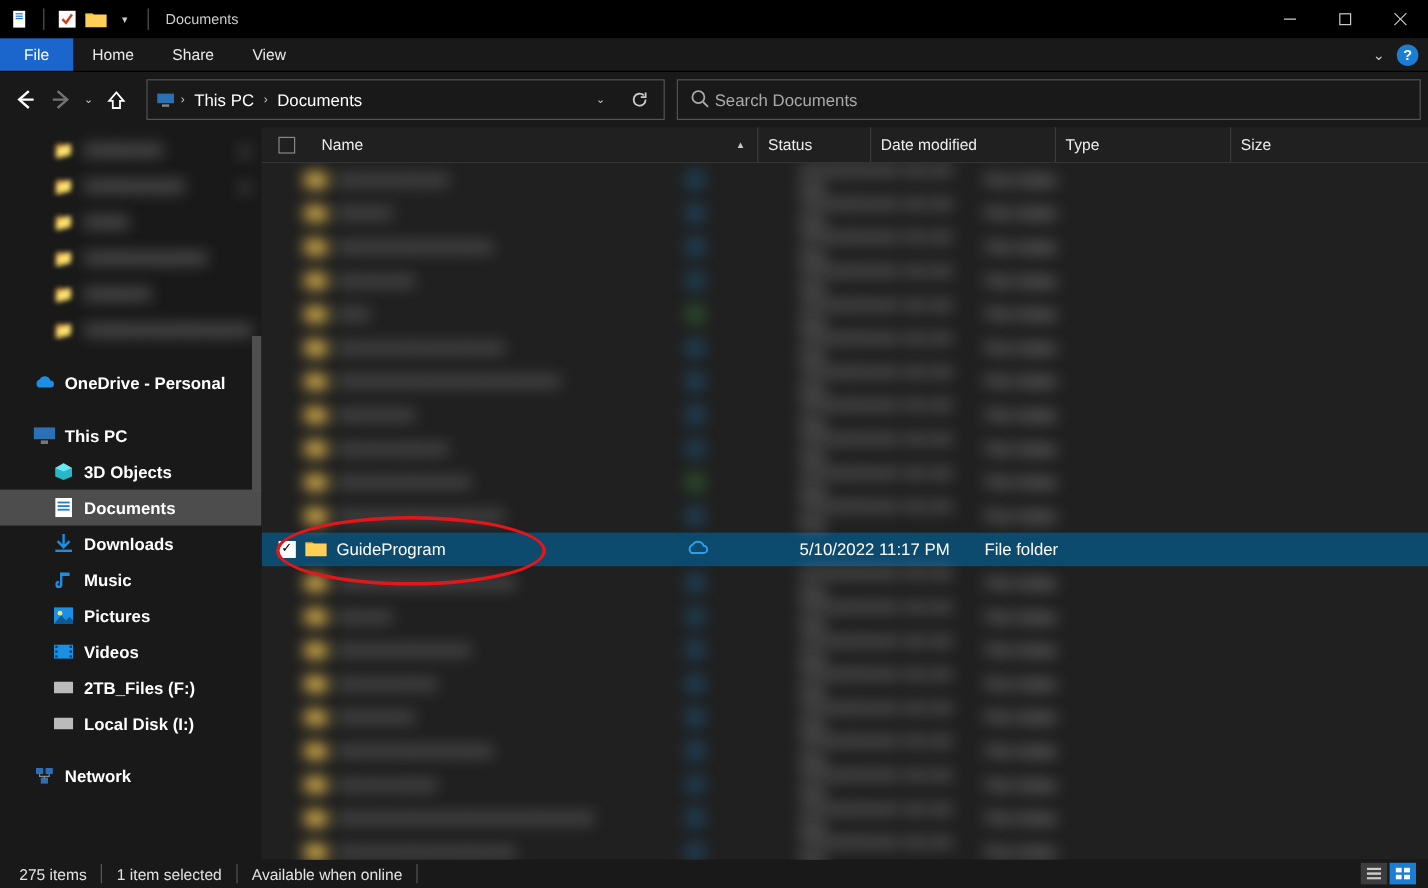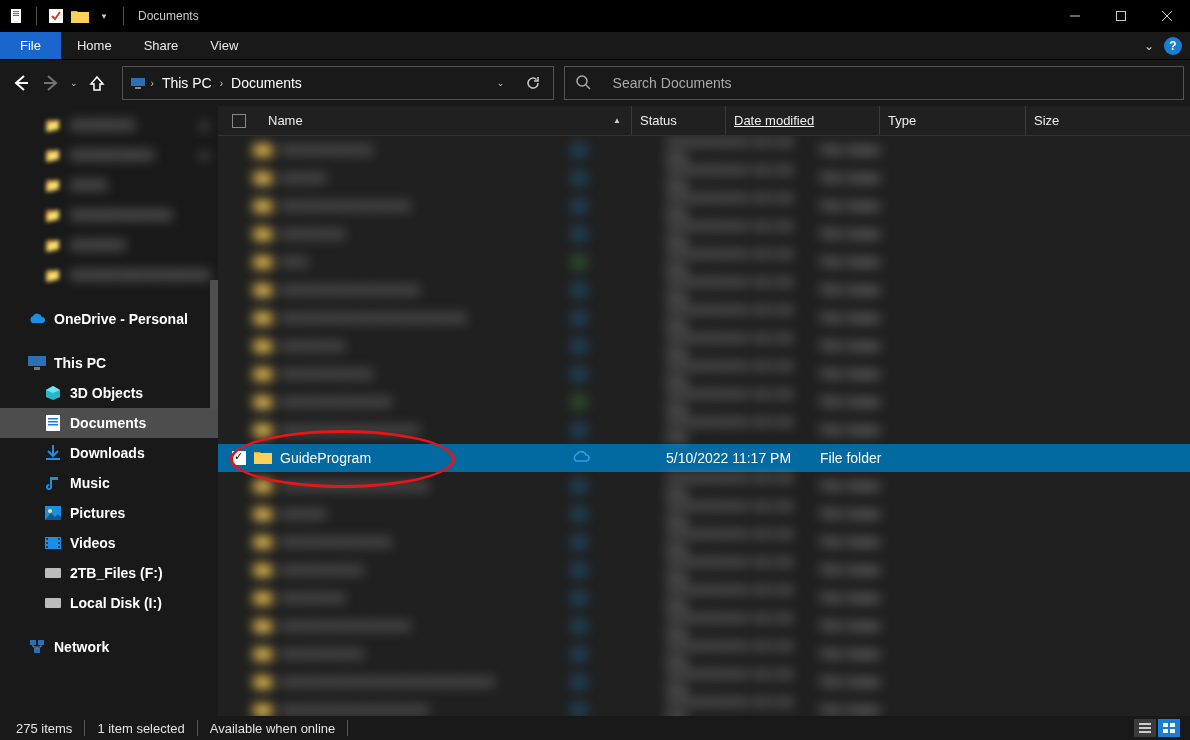--- a/index.html
+++ b/index.html
@@ -58,21 +58,21 @@
     padding:0 6px; position:relative;
     background:#191919;
   }
   .bc-icon { width:18px; height:18px; display:flex; align-items:center; justify-content:center; }
   .bc-sep { color:#ccc; font-size:10px; padding:0 4px; }
   .bc-seg { color:#fff; font-size:14px; padding:2px 4px; }
   .bc-right { margin-left:auto; display:flex; align-items:center; gap:4px; }
   .bc-btn { width:28px; height:28px; display:flex; align-items:center; justify-content:center; color:#ccc; }
   .searchbox {
     flex:1; height:34px; border:1px solid #535353;
-    display:flex; align-items:center; padding:0 10px; gap:22px;
+    display:flex; align-items:center; padding:0 10px; gap:5px;
     background:#191919;
   }
   .searchbox input {
     background:transparent; border:none; outline:none;
     color:#fff; font-size:14px; flex:1;
   }
   .searchbox input::placeholder { color:#aaa; }
   
   .main { display:flex; height: calc(100% - 32px - 28px - 46px - 24px); position:relative; }
   
@@ -107,40 +107,40 @@
   .col-headers {
     height:30px; display:flex; align-items:center;
     border-bottom:1px solid #333;
     background:#202020; font-size:13px; color:#eee;
     padding-left:14px;
   }
   .colh { display:flex; align-items:center; gap:10px; border-right:1px solid #3a3a3a; height:100%; padding-left:8px;}
   .colh.name { width:400px; padding-left:0;}
   .colh.name .chk { width:14px; height:14px; border:1px solid #888; background:#202020; }
   .colh.status { width:94px; }
-  .colh.date { width:154px;text-decoration:underline; }
+  .colh.date { width:154px; }
   .colh.type { width:146px; }
   .colh.size { width:160px; border-right:none; }
   .sort-arrow { margin-left:auto; margin-right:10px; font-size:8px; color:#ccc;}
   .filelist { flex:1; overflow-y:auto; position:relative; }
   .row {
     display:flex; align-items:center; height:28px;
     padding-left:14px; font-size:14px; color:#fff;
   }
   .row .cell-name { width:332px; display:flex; align-items:center; gap:8px; }
   .row .chk { width:14px; height:14px; visibility:hidden; }
   .row.selected .chk { visibility:visible; border:1px solid #fff; background:#fff; position:relative;}
   .row.selected .chk::after {
     content:"✓"; color:#000; font-size:11px; position:absolute; top:-2px; left:1px;
   }
   .row .cell-status { width:94px; display:flex; align-items:center; padding-left:8px;}
   .row .cell-date { width:154px; padding-left:8px;}
   .row .cell-type { width:146px; padding-left:8px;}
   .row .cell-size { width:160px; padding-left:8px;}
-  .row.selected { background:#0369a1; }
+  .row.selected { background:#0c4a6e; }
   .row.blur .bname, .row.blur .bdate, .row.blur .btype, .row.blur .bicon, .row.blur .bstatus { filter: blur(6px); color:#aaa; }
   .folder-icon { width:18px; height:14px; }
   .folder-icon .fbody { fill:#ffcf56; }
   .folder-icon .ftab  { fill:#e0ac2a; }
   .cloud-icon { width:18px; height:18px; }
   .status-dot {
     width:14px; height:14px; border-radius:50%;
     border:2px solid #1b8ad6; position:relative;
   }
   

